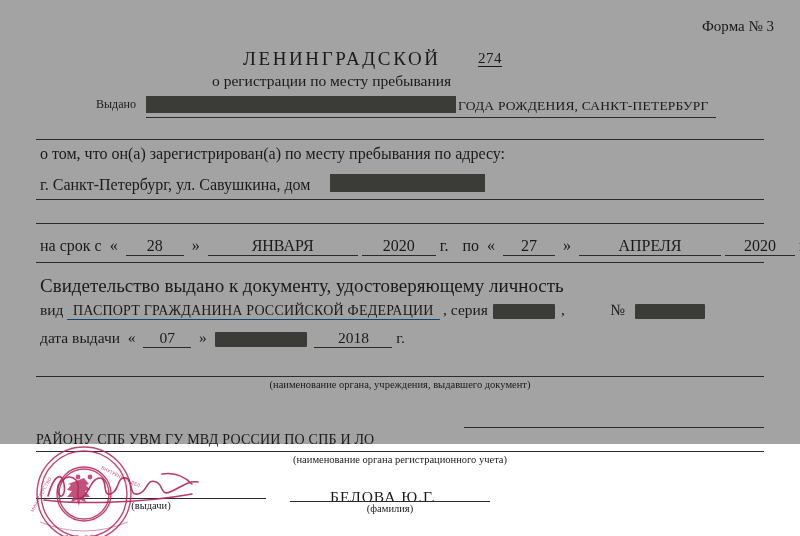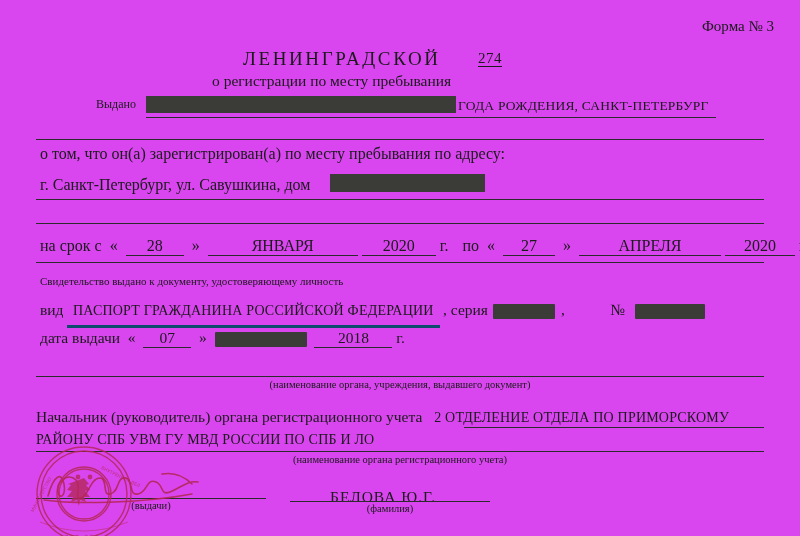--- a/index.html
+++ b/index.html
@@ -10,22 +10,22 @@
     width: 800px;
     height: 536px;
     background: #ffffff;
     font-family: "Liberation Serif", serif;
     color: #1a1a1a;
     overflow: hidden;
   }
   #doc {
     position: relative;
     width: 800px;
-    height: 536px;
-    background: #d946ef;
+    height: 444px;
+    background: #a3a3a3;
   }
 
   
   .abs { position: absolute; }
   .redact {
     display: inline-block;
     background: #3b3b38;
     vertical-align: middle;
     height: 15px;
     border-radius: 1px;
@@ -106,27 +106,27 @@
   #line-4 { left: 36px; top: 223px; width: 728px; }
 
   
   #term { top: 237px; left: 40px; font-size: 16px; white-space: nowrap; }
   #term .q { letter-spacing: 0px; }
   #term .v { display:inline-block; text-align:center; }
   #term .u { border-bottom: 1px solid #2b2b2b; }
   #line-term { left: 36px; top: 262px; width: 728px; }
 
   
-  #id-intro { top: 275px; left: 40px; font-size: 11px; }
+  #id-intro { top: 275px; left: 40px; font-size: 19px; }
   #id-row { top: 301px; left: 40px; font-size: 14px; white-space: nowrap; }
   #id-row .lbl { font-size: 15.5px; }
   #id-doc {
     display:inline-block;
-    border-bottom: 3px solid #0c4a6e;
-    padding: 0 6px 6px 6px;
+    border-bottom: 1px solid #0c4a6e;
+    padding: 0 6px 0 6px;
     letter-spacing: 0.2px;
   }
   #id-series-redact { width: 62px; height: 15px; margin: 0 2px; }
   #id-num-redact { width: 70px; height: 15px; margin-left: 6px; }
 
   #date-row { top: 329px; left: 40px; font-size: 15.5px; white-space: nowrap; }
   #date-redact { width: 92px; height: 15px; }
 
   #authority { top: 355px; left: 40px; font-size: 14.5px; letter-spacing: 0.2px; }
   #line-auth { left: 36px; top: 376px; width: 728px; }
@@ -226,24 +226,20 @@
     <span style="display:inline-block;width:48px;text-align:center;border-bottom:1px solid #2b2b2b">07</span>
     <span>&nbsp;»&nbsp;</span>
     <span class="redact" id="date-redact"></span>
     <span style="display:inline-block;width:78px;text-align:center;border-bottom:1px solid #2b2b2b;margin-left:4px">2018</span>
     <span>г.</span>
   </div>
 
   <div class="line" id="line-auth"></div>
   <div class="abs caption" id="caption-auth">(наименование органа, учреждения, выдавшего документ)</div>
 
-  <div class="abs" id="chief-row">
-    <span>Начальник (руководитель) органа регистрационного учета</span>
-    <span class="small" style="margin-left:8px">2 ОТДЕЛЕНИЕ ОТДЕЛА  ПО ПРИМОРСКОМУ</span>
-  </div>
   <div class="line" id="line-chief1"></div>
   <div class="abs" id="chief-row2">РАЙОНУ СПБ УВМ  ГУ  МВД РОССИИ  ПО СПБ  И  ЛО</div>
   <div class="line" id="line-chief2"></div>
   <div class="abs caption" id="caption-chief">(наименование органа регистрационного учета)</div>
 
   <div class="line" id="line-sign"></div>
   <div class="abs caption" id="caption-sign">(выдачи)</div>
   <div class="abs" id="surname">БЕЛОВА Ю.Г.</div>
   <div class="line" id="line-surname"></div>
   <div class="abs caption" id="caption-surname">(фамилия)</div>

